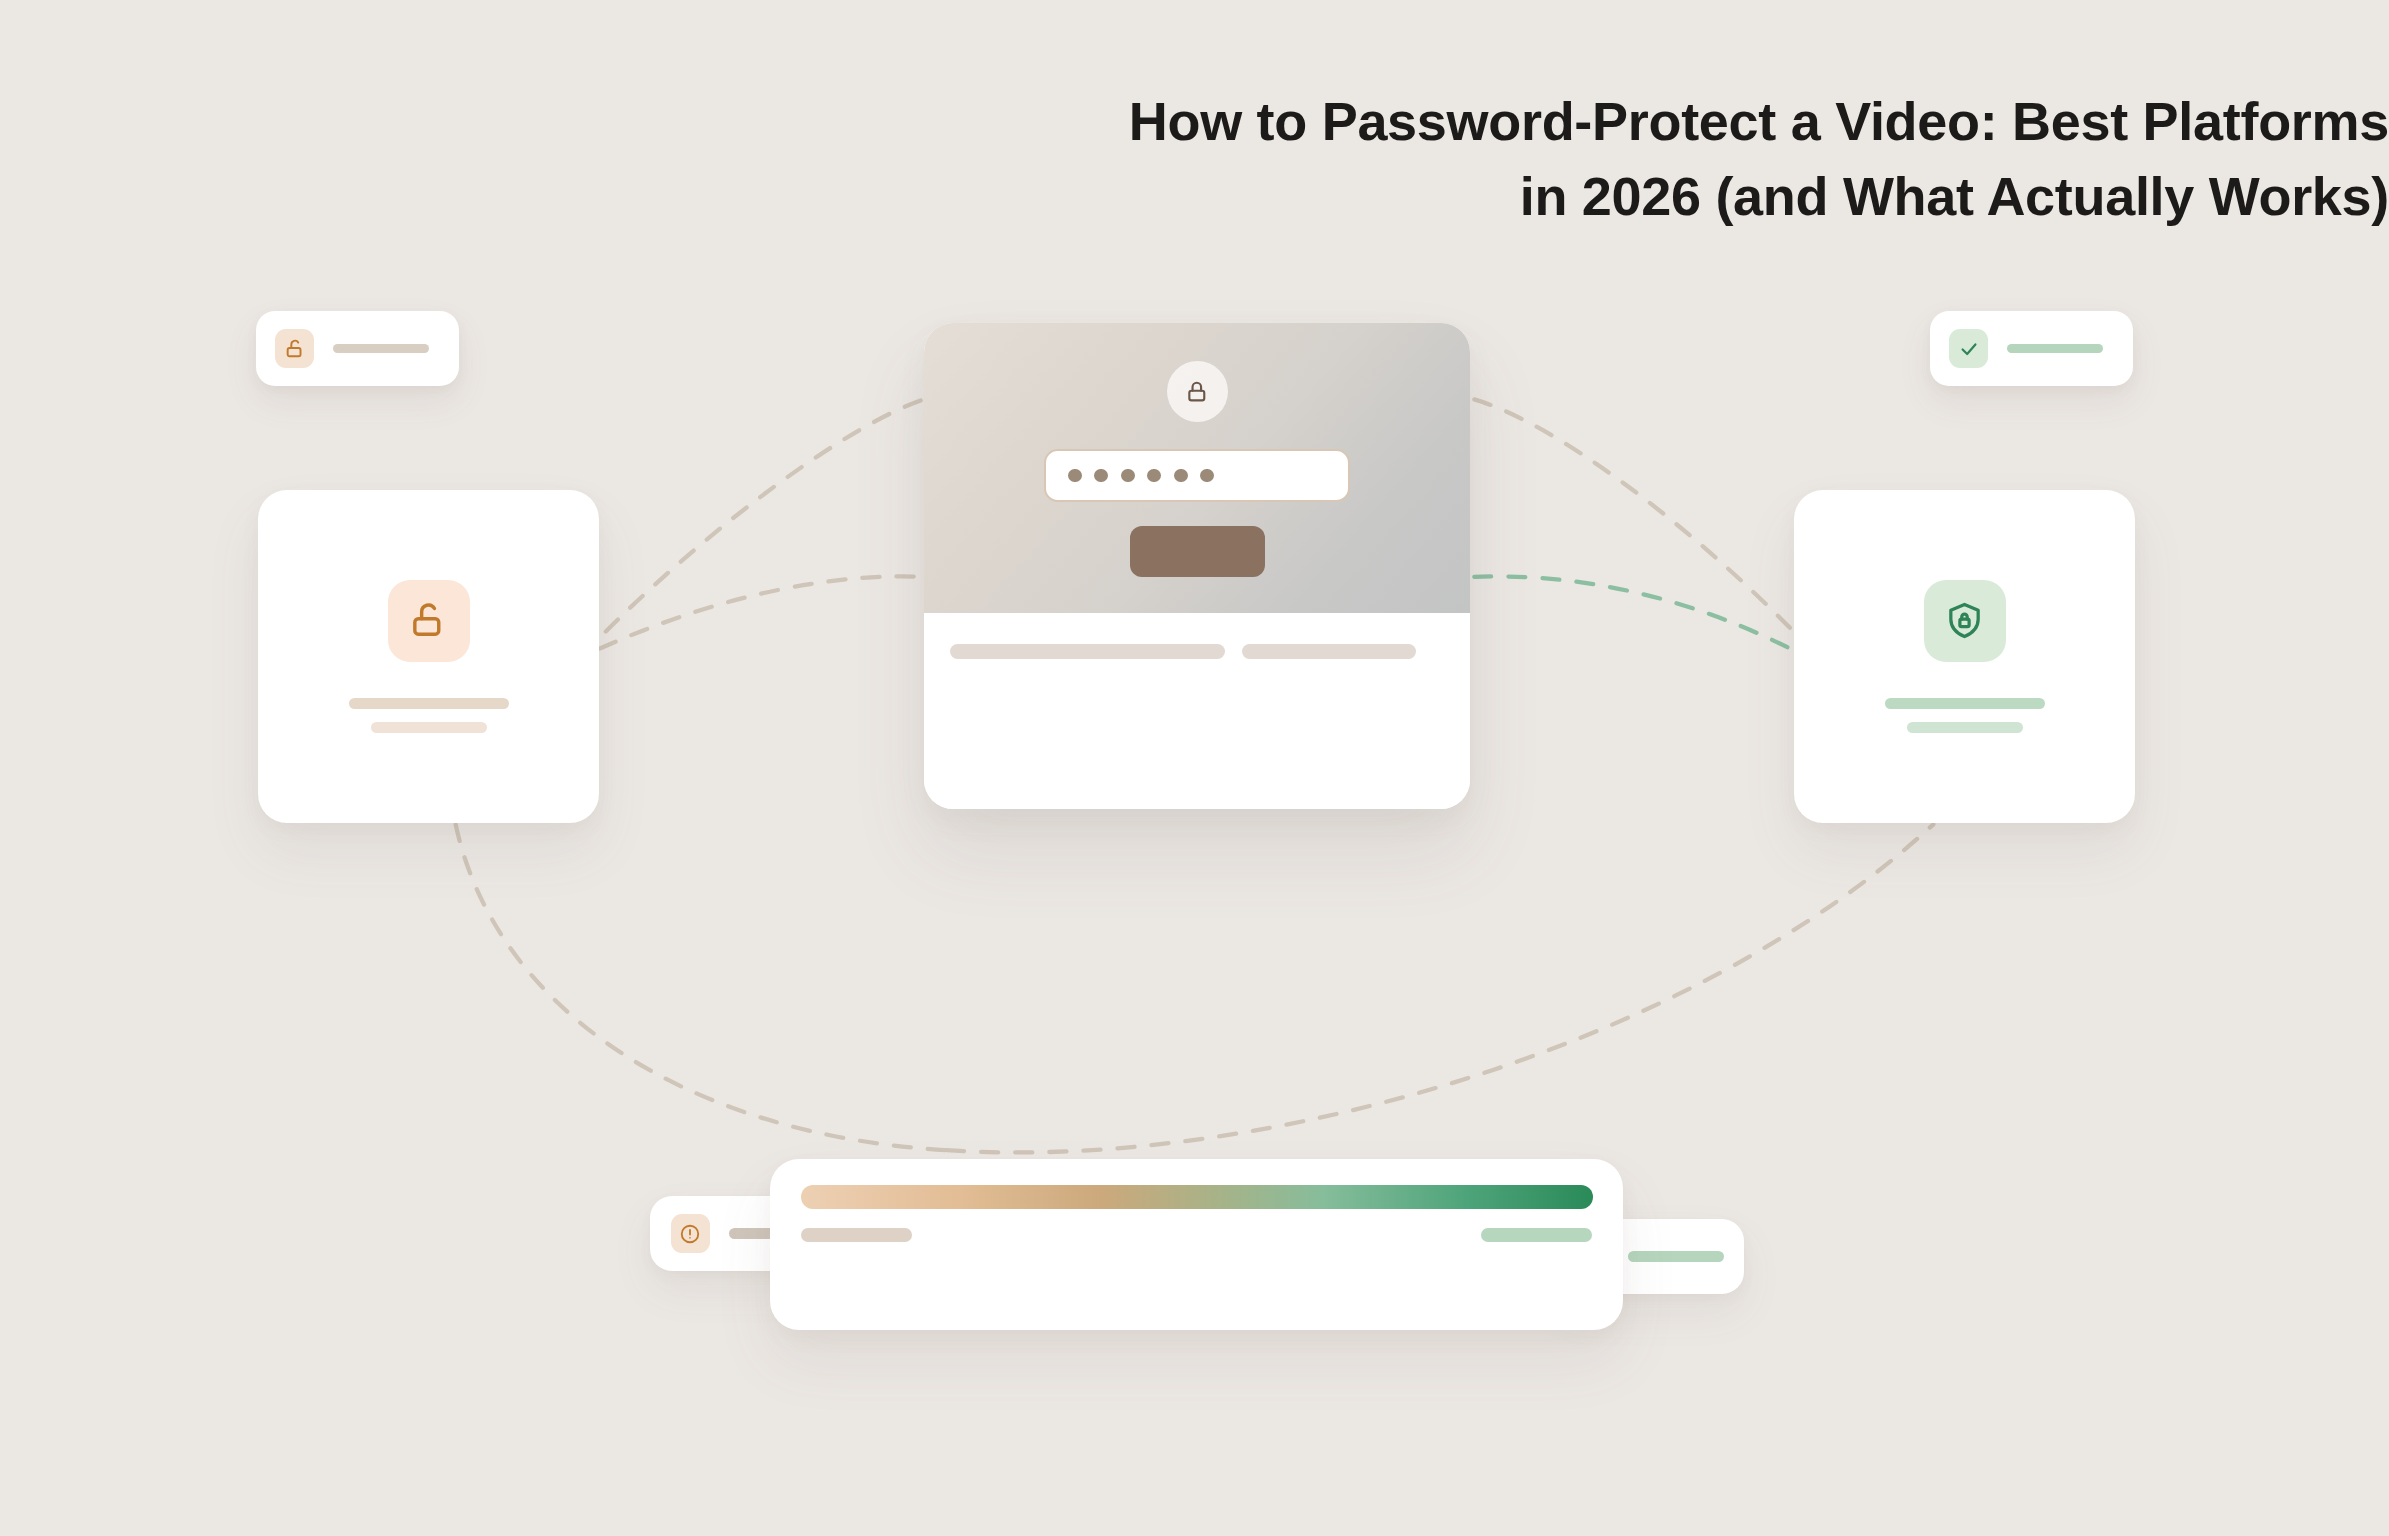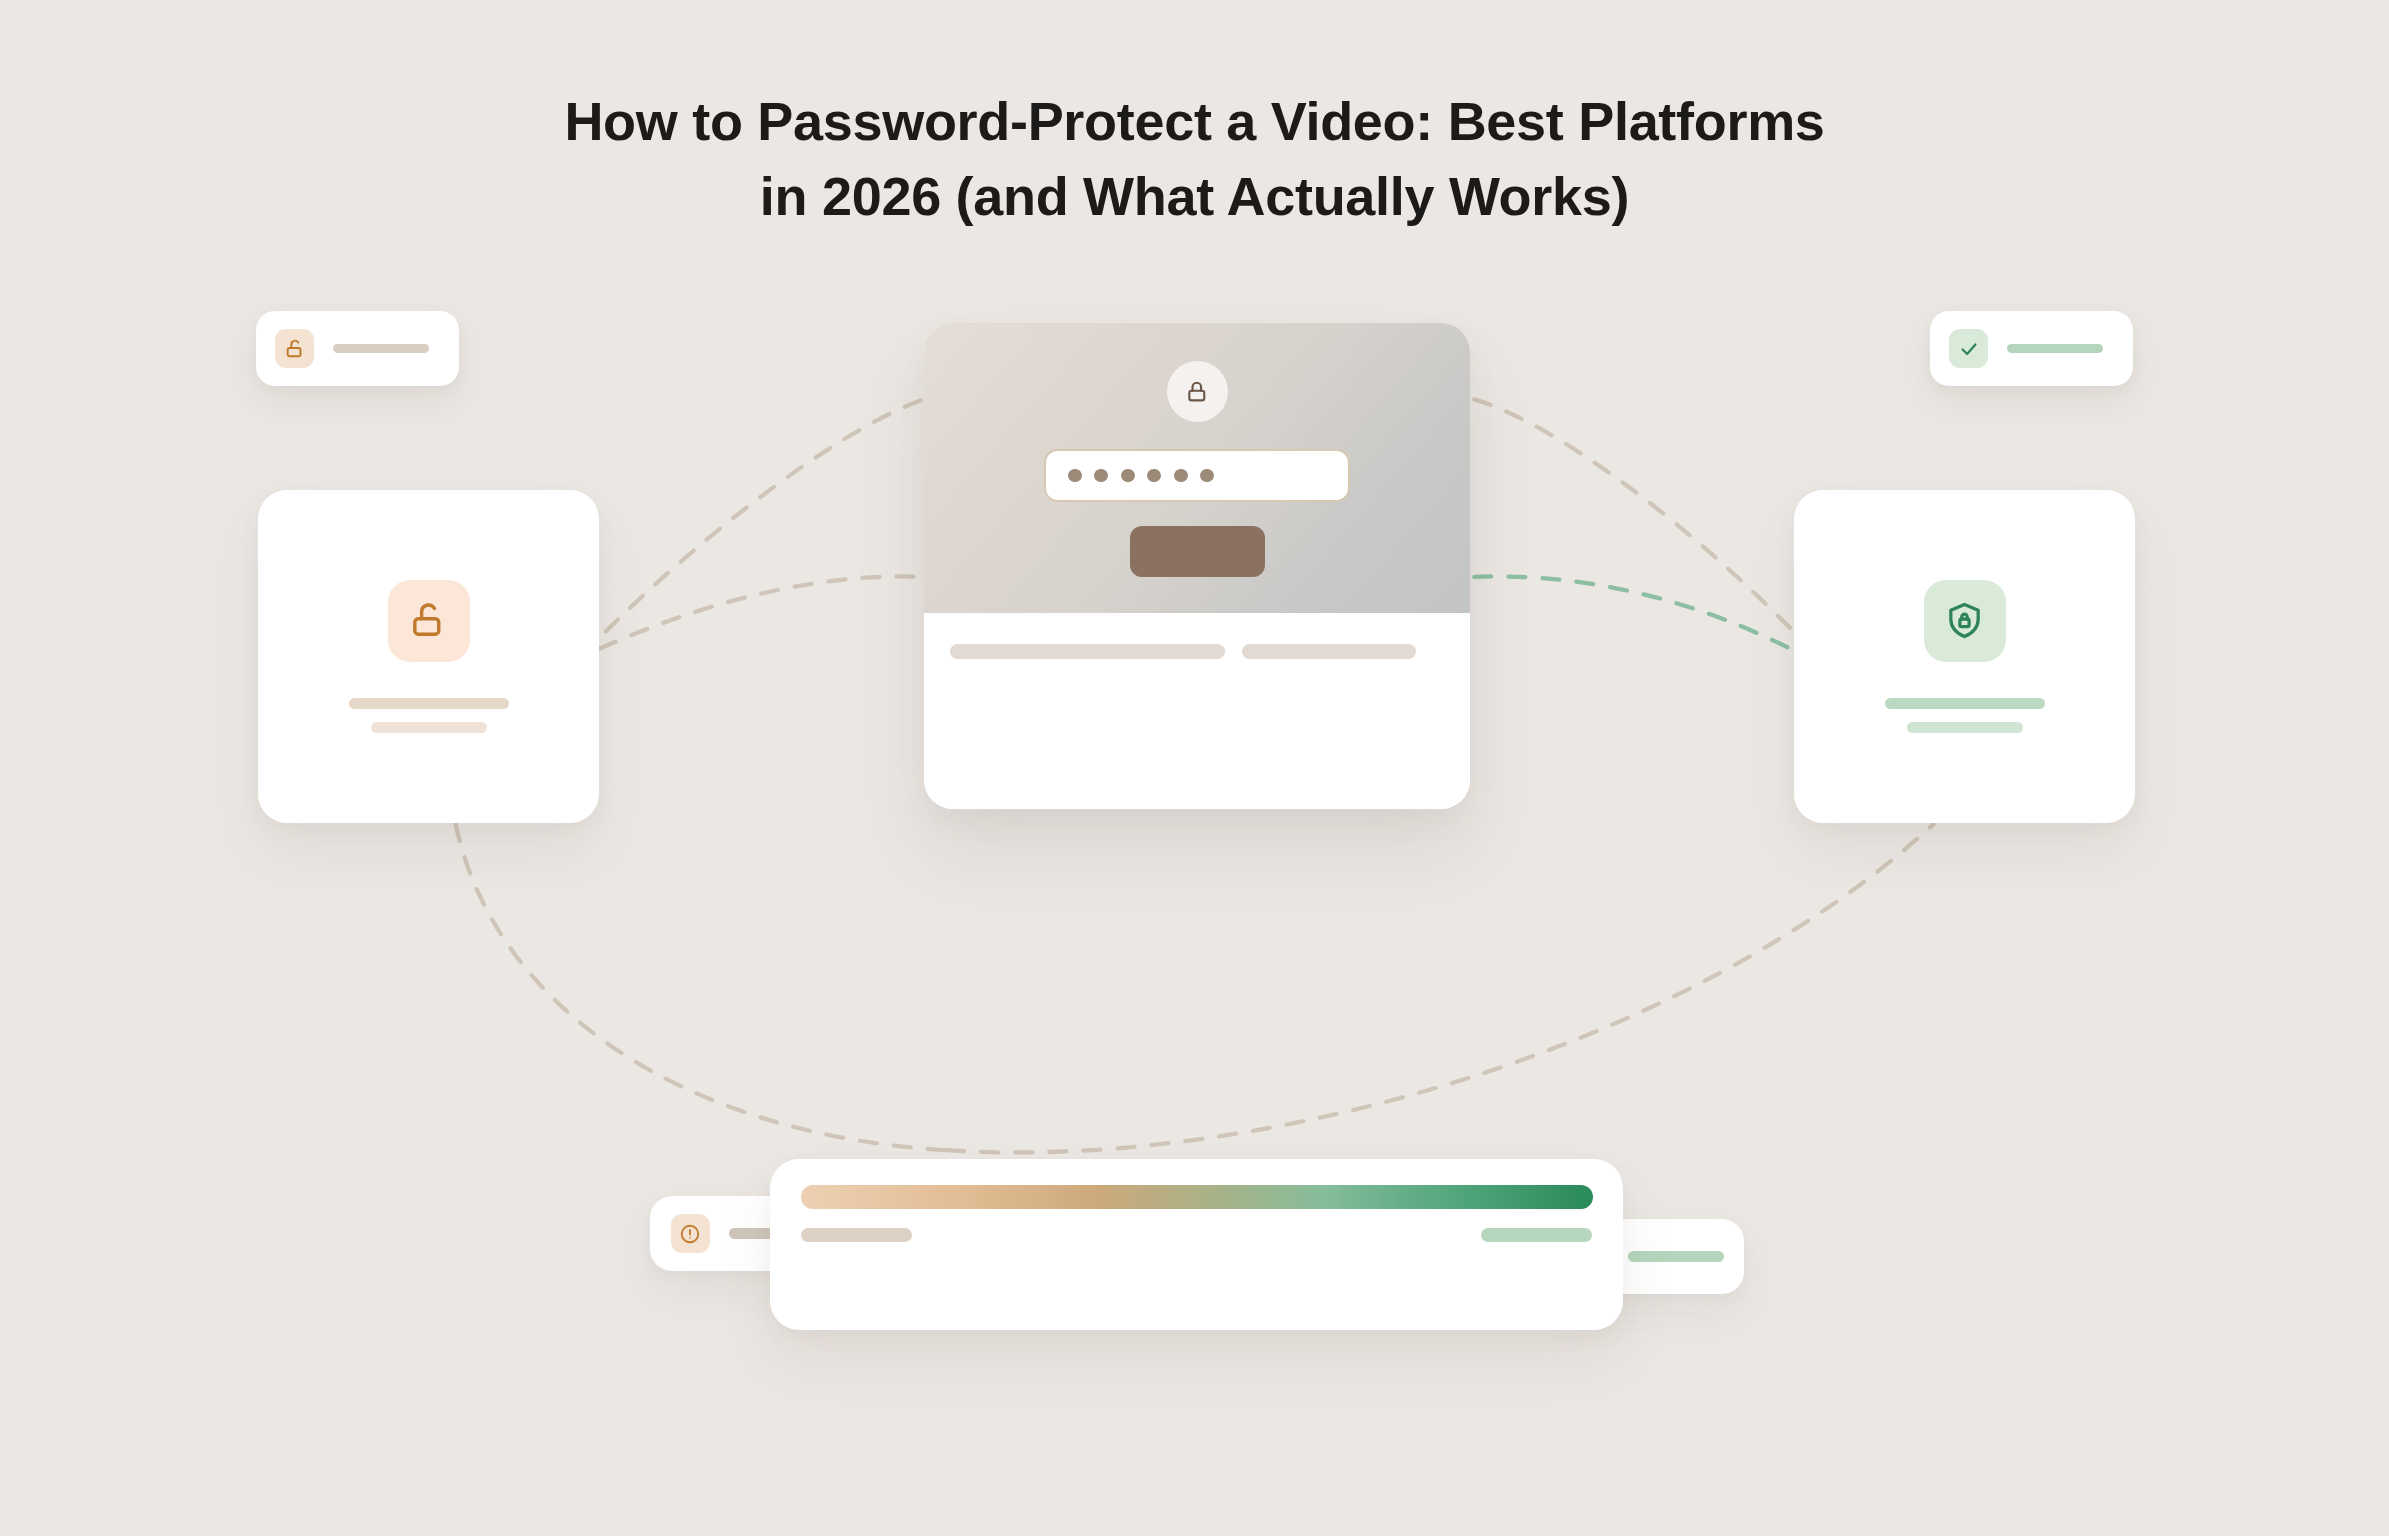--- a/index.html
+++ b/index.html
@@ -14,21 +14,21 @@
     overflow: hidden;
     position: relative;
   }
 
   
   .title {
     position: absolute;
     left: 0;
     top: 84px;
     width: 2389px;
-    text-align: center;
+    text-align: right;
     font-size: 54px;
     font-weight: bold;
     line-height: 1.38;
     color: #1d1b19;
     letter-spacing: -0.3px;
     white-space: pre-line;
   }
 
   
   .connectors {

